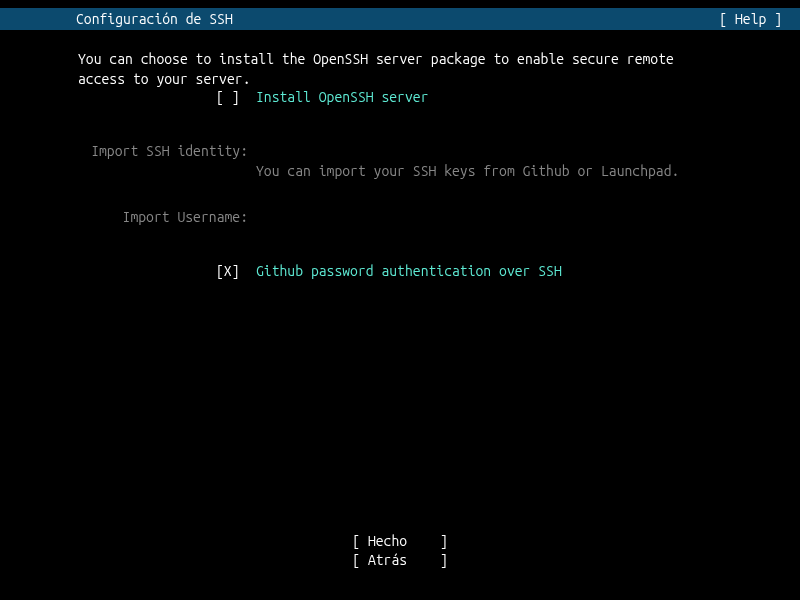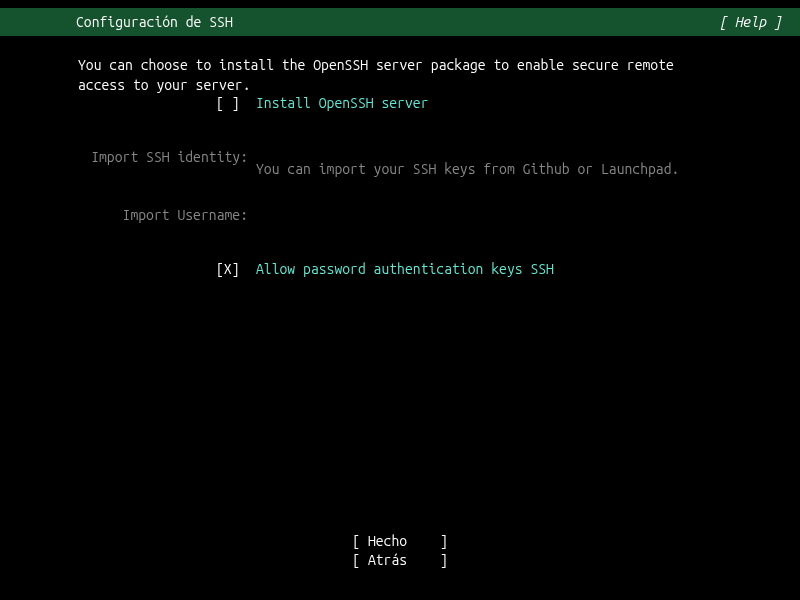--- a/index.html
+++ b/index.html
@@ -11,35 +11,34 @@
       width: 800px;
       height: 600px;
       background: #000000;
       font-family: "Ubuntu Mono", "DejaVu Sans Mono", monospace;
       font-size: 14px;
       color: #ffffff;
       overflow: hidden;
       position: relative;
     }
     .header {
-      background: #14532d;
+      background: #0c4a6e;
       color: #ffffff;
-      height: 28px;
+      height: 22px;
       display: flex;
       justify-content: space-between;
       align-items: center;
       padding: 0 12px;
       margin-top: 8px;
     }
     .header-title {
       padding-left: 64px;
     }
     .header-help {
       padding-right: 6px;
-      font-style: italic;
     }
     .content {
       padding: 20px 78px 0 78px;
       color: #ffffff;
     }
     .intro {
       line-height: 1.4;
     }
     .form-row {
       display: flex;
@@ -85,21 +84,21 @@
     }
     .dropdown-bracket {
       color: #888888;
     }
     .dropdown-value {
       display: inline-block;
       min-width: 100px;
     }
     .hint {
       color: #888888;
-      margin-top: 12px;
+      margin-top: 20px;
     }
     .footer {
       position: absolute;
       bottom: 30px;
       left: 0;
       width: 800px;
       text-align: center;
     }
     .footer-button {
       color: #ffffff;
@@ -146,21 +145,21 @@
   <div class="form-row">
     <div class="label-col dimmed">Import Username:</div>
     <div class="field-col dimmed"></div>
   </div>
 
   <div class="section-gap"></div>
 
   <div class="checkbox-row">
     <div class="checkbox-indent"></div>
     <div class="checkbox-box dimmed">[X]</div>
-    <div class="checkbox-label dimmed">Allow password authentication keys SSH</div>
+    <div class="checkbox-label dimmed">Github password authentication over SSH</div>
   </div>
 </div>
 
 <div class="footer">
   <span class="footer-button">
     <span>[ </span><span class="button-text">Hecho</span><span>]</span>
   </span>
   <span class="footer-button">
     <span>[ </span><span class="button-text">Atrás</span><span>]</span>
   </span>

